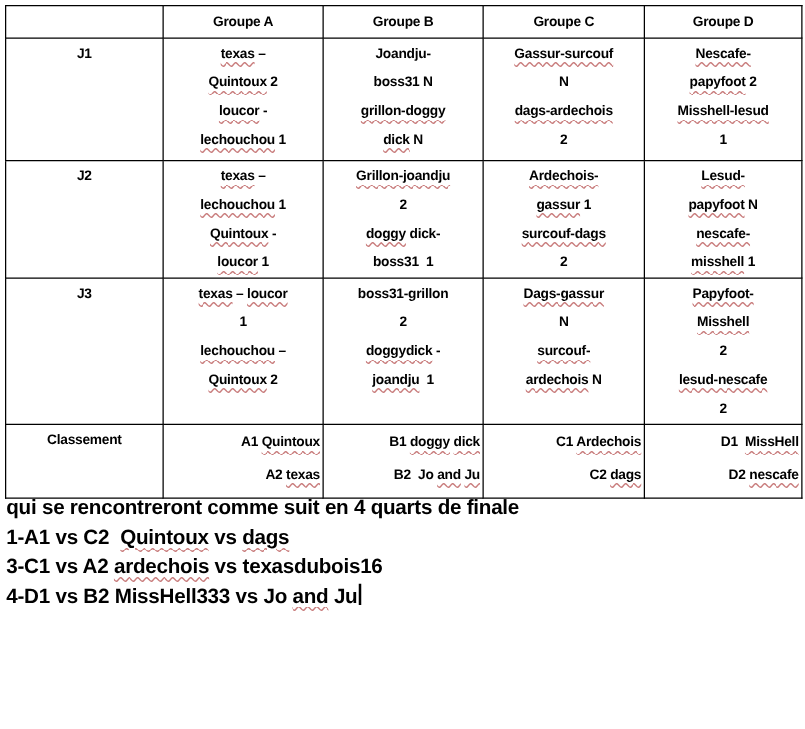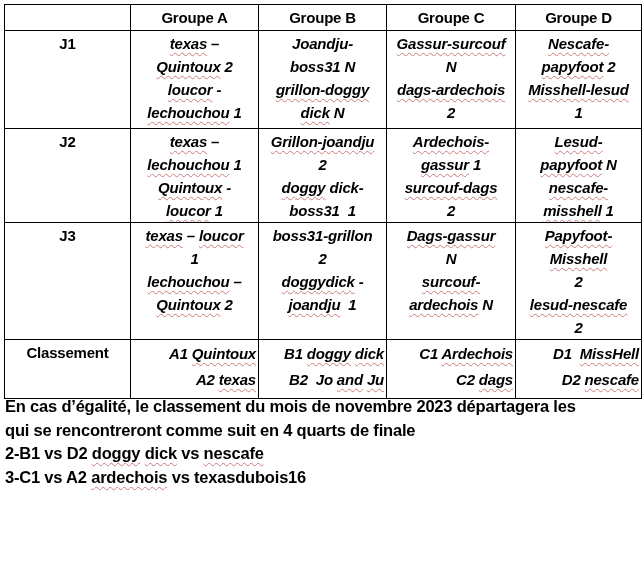--- a/index.html
+++ b/index.html
@@ -8,32 +8,32 @@
     font-family:"Liberation Sans",sans-serif;font-weight:700;color:#000;
     letter-spacing:-0.2px;
   }
   .board{position:absolute;inset:0;}
   table{
     border-collapse:collapse;position:absolute;left:4px;top:4px;table-layout:fixed;
   }
   th,td{
     border:1.5px solid var(--border,#000);
     vertical-align:top;padding:1px 2px 0 2px;
-    font-size:15px;line-height:23px;text-align:center;
+    font-size:11px;line-height:23px;text-align:center;
     font-weight:700;overflow:hidden;
   }
   thead tr{height:26px;}
   thead th{vertical-align:middle;line-height:20px;}
   tbody tr:nth-child(1){height:98px;}
   tbody tr:nth-child(2){height:90px;}
   tbody tr:nth-child(3){height:113px;}
   tbody tr:nth-child(4){height:59px;}
   tbody tr:nth-child(4) td.data-cell{text-align:right;padding-left:5px;line-height:26px;}
   td.label-cell{text-align:center;}
-  .cell-line{white-space:pre;font-style:italic;}
+  .cell-line{white-space:pre;}
   .sq{
     text-decoration:underline;
     text-decoration-style:wavy;
     text-decoration-color:var(--squiggle,#c97d7d);
     text-decoration-thickness:1px;
     text-underline-offset:3px;
   }
   .notes{
     position:absolute;left:5px;top:395px;width:636px;
     font-size:16.5px;line-height:23.5px;
@@ -165,19 +165,19 @@
           </td>
           <td class="data-cell">
             <div class="cell-line"><span>D1  </span><span class="sq">MissHell</span></div>
             <div class="cell-line"><span>D2 </span><span class="sq">nescafe</span></div>
           </td>
         </tr>
       </tbody>
   </table>
 
   <div class="notes">
-      <div class="note-line"><span>En cas d’égalité, le classement du mois de novembre 2023 départagera les</span></div>
       <div class="note-line"><span>qui se rencontreront comme suit en 4 quarts de finale</span></div>
-      <div class="note-line"><span>2-B1 vs D2 </span><span class="sq">doggy</span><span> </span><span class="sq">dick</span><span> vs </span><span class="sq">nescafe</span></div>
+      <div class="note-line"><span>1-A1 vs C2  </span><span class="sq">Quintoux</span><span> vs </span><span class="sq">dags</span></div>
       <div class="note-line"><span>3-C1 vs A2 </span><span class="sq">ardechois</span><span> vs texasdubois16</span></div>
+      <div class="note-line"><span>4-D1 vs B2 MissHell333 vs Jo </span><span class="sq">and</span><span> Ju</span><span class="caret"></span></div>
     </div>
 
 </div>
 
 </body></html>

